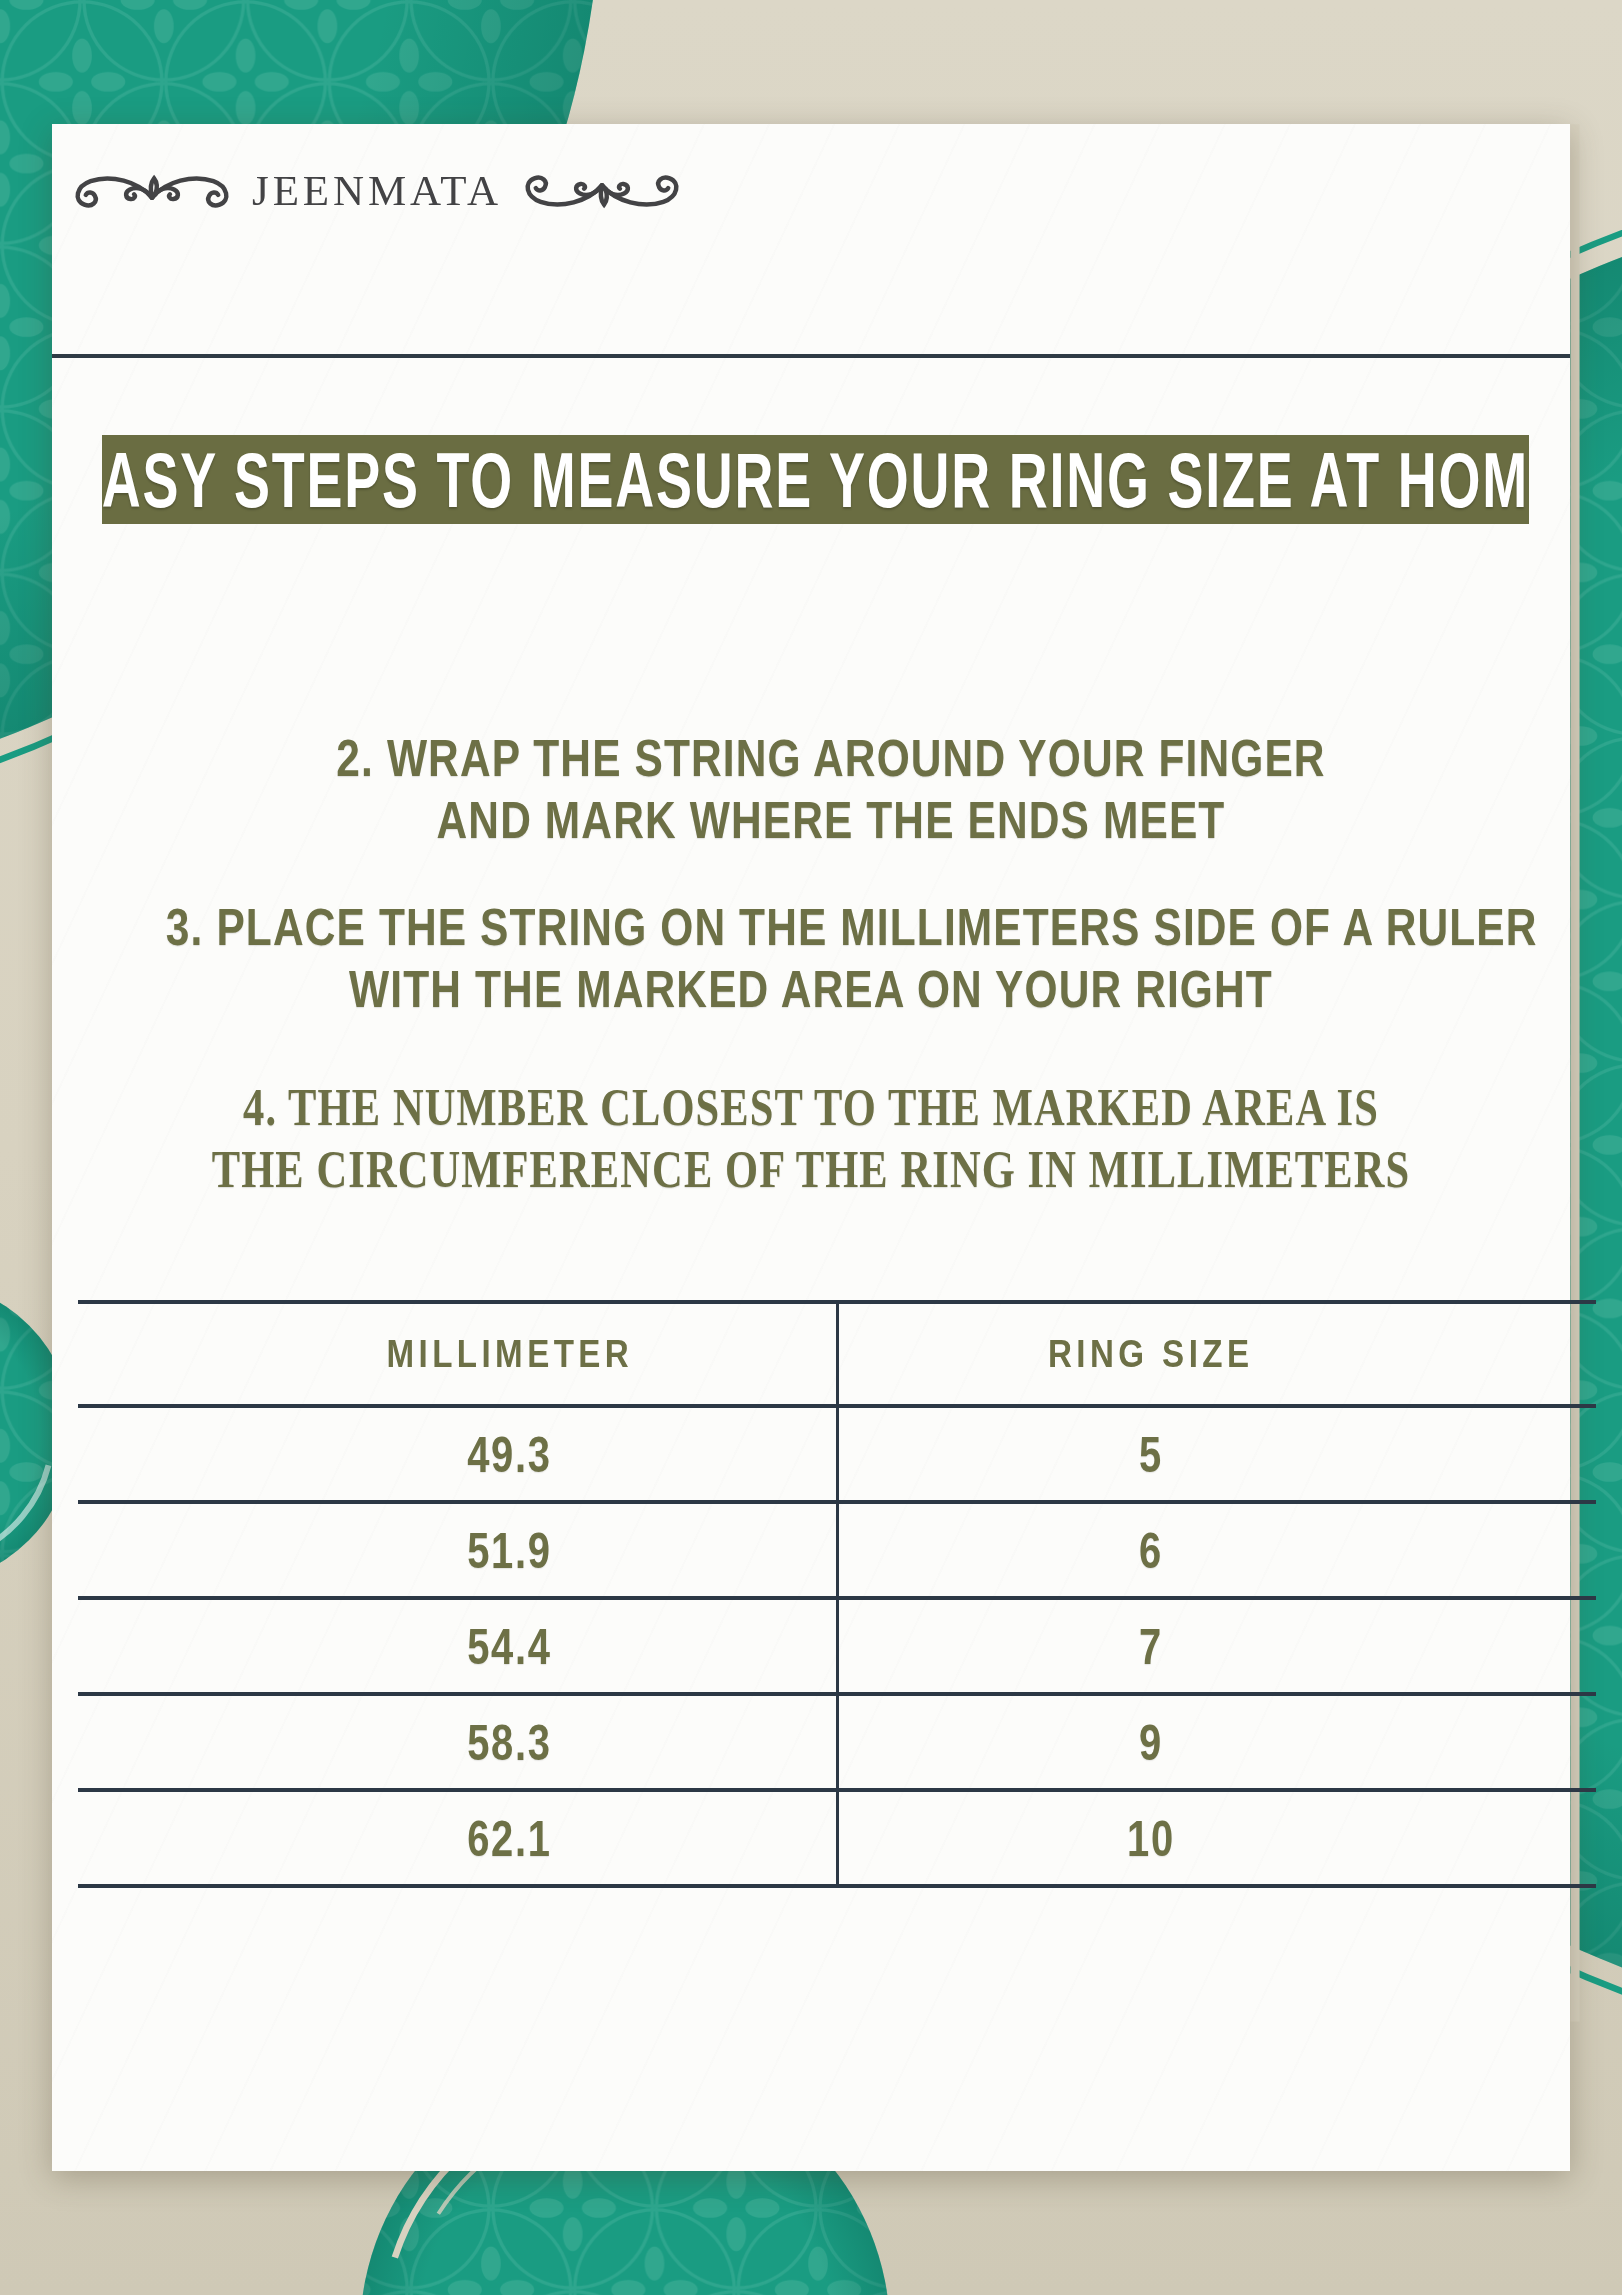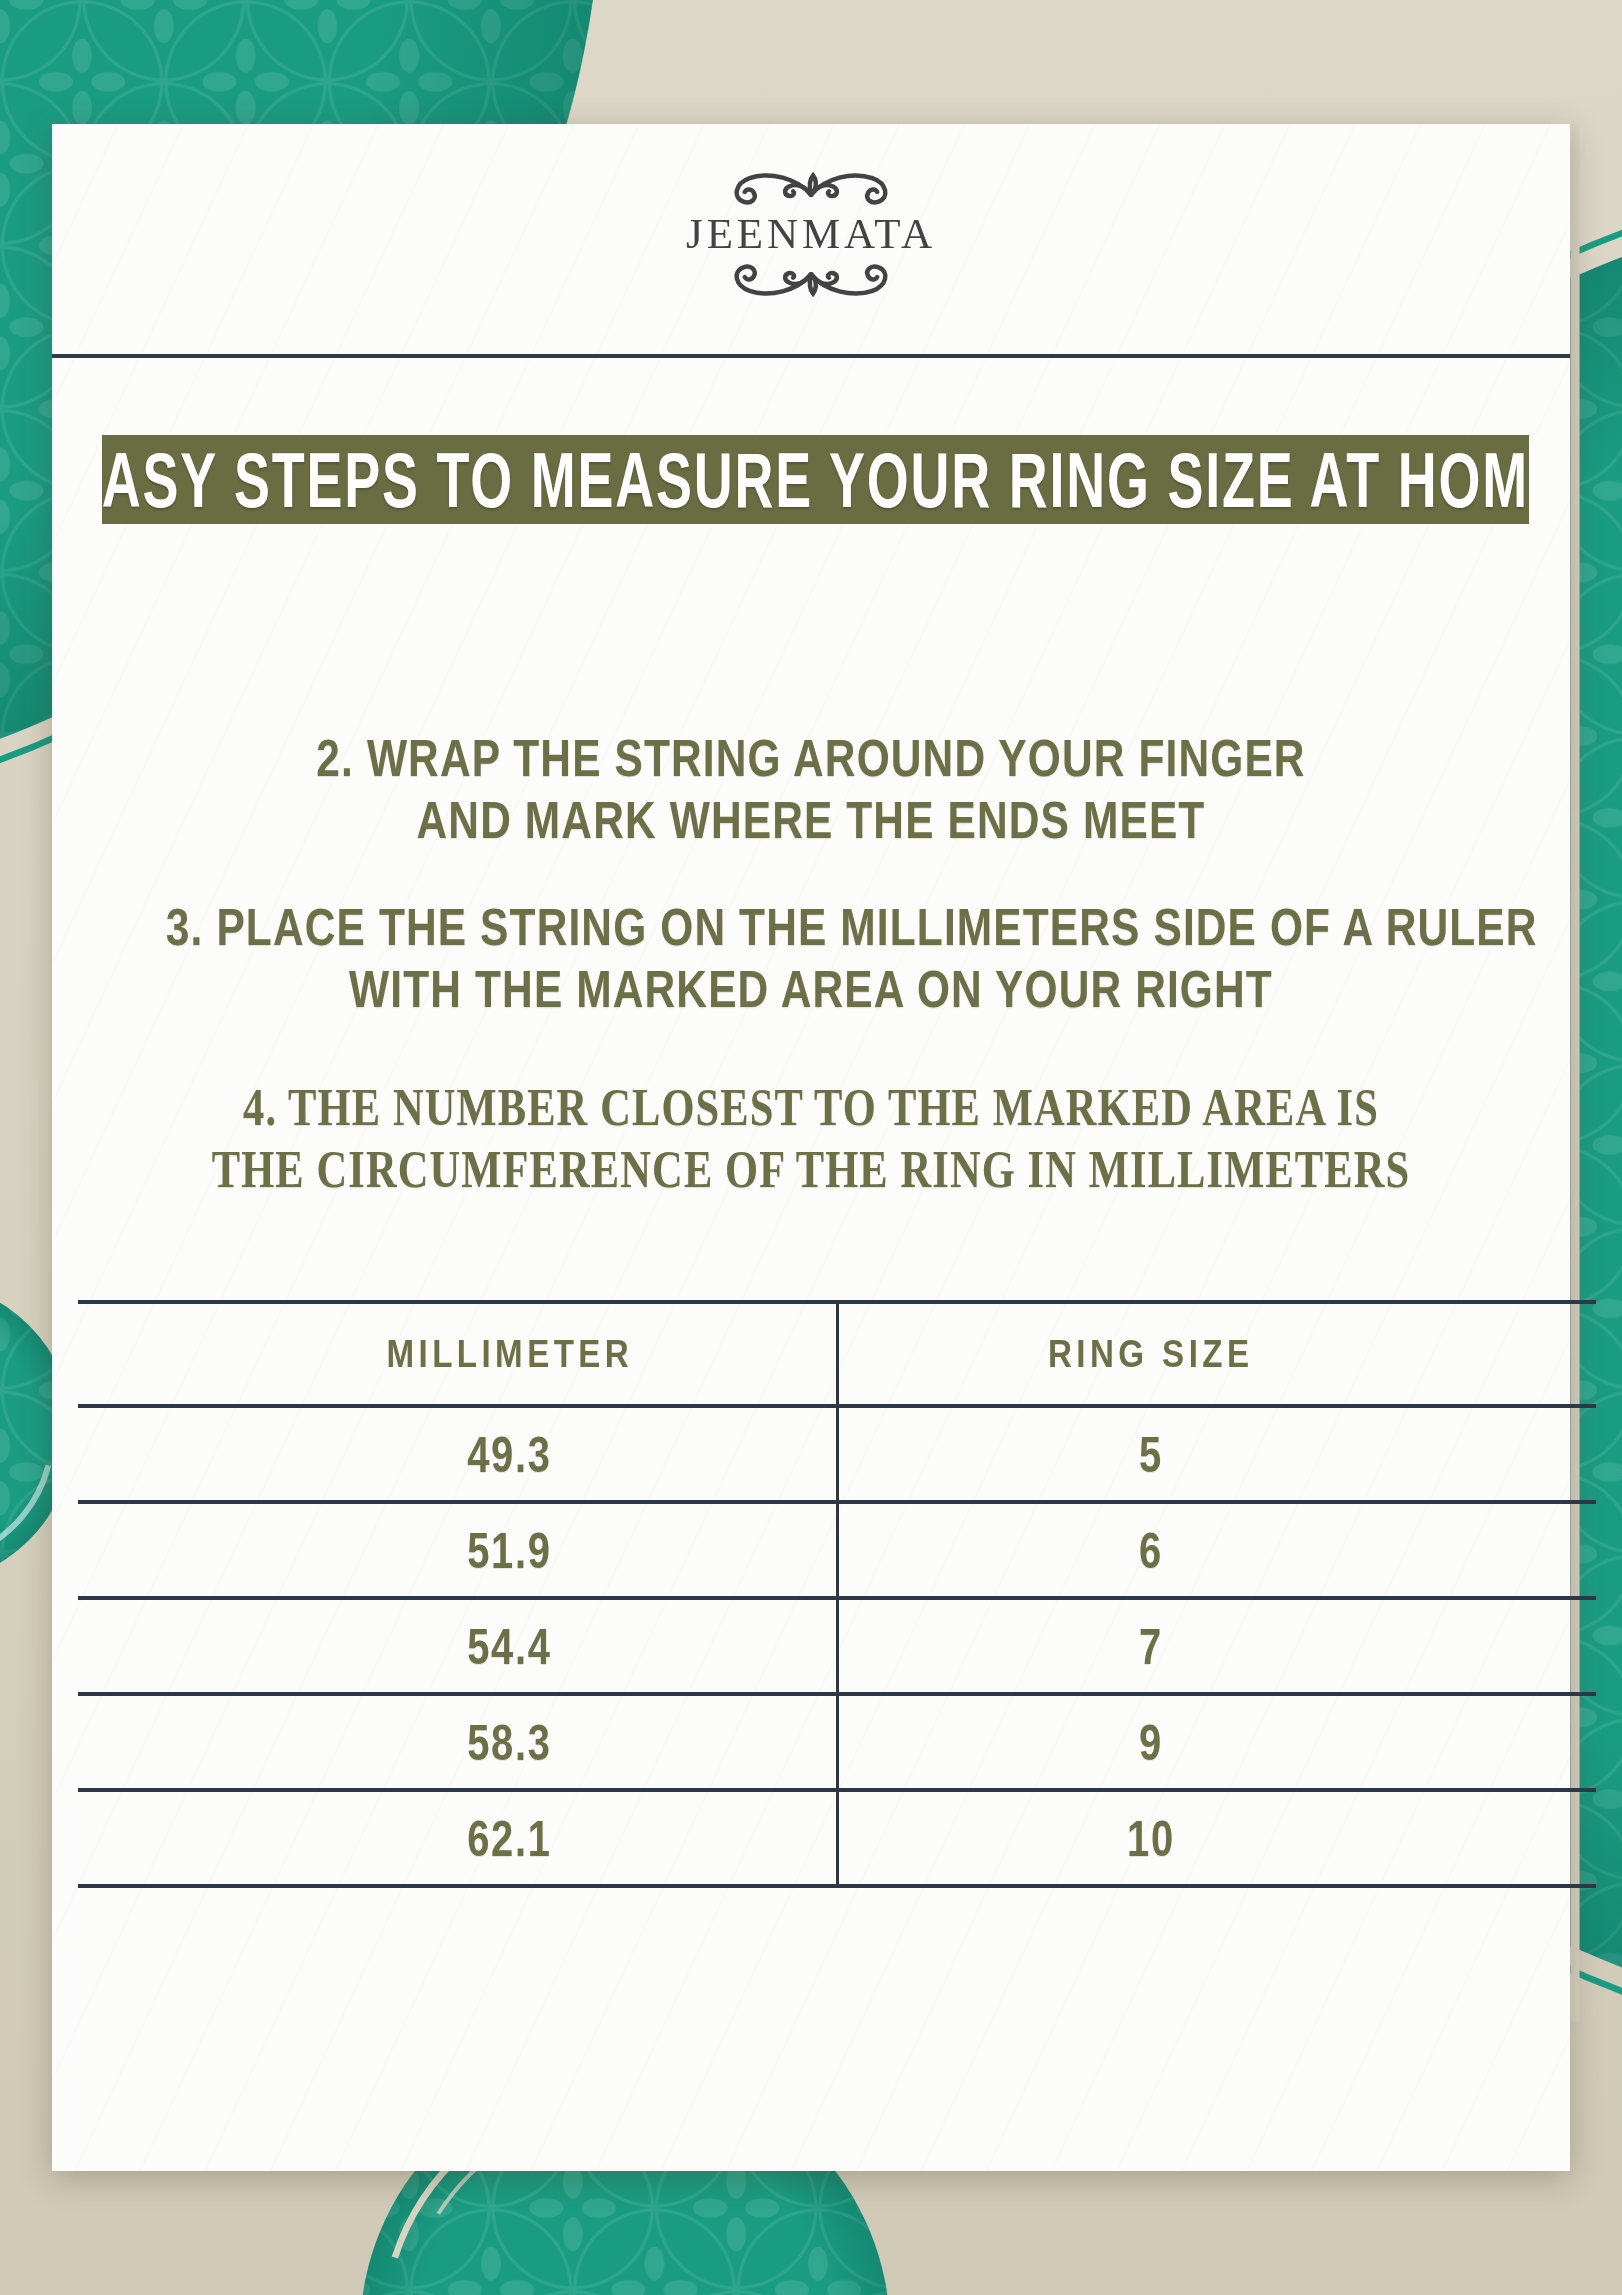--- a/index.html
+++ b/index.html
@@ -10,21 +10,21 @@
     background:linear-gradient(180deg,#dcd7c7 0%,#d8d2c0 50%,#cfc9b6 100%);
     font-family:"Liberation Sans",sans-serif;
   }
   .bg{position:absolute;left:0;top:0;}
   .card{
     position:absolute;left:52px;top:124px;width:1518px;height:2047px;
     background:#fcfcfa;
     background-image:repeating-linear-gradient(115deg,rgba(100,100,110,0.015) 0 2px,transparent 2px 59px);
     box-shadow:0 6.5px 30px rgba(70,60,35,.30);
   }
-  .logo{position:absolute;left:0;top:43px;width:100%;display:flex;flex-direction:column;align-items:center;}
+  .logo{position:absolute;left:0;top:43px;width:100%;display:flex;flex-direction:row;align-items:center;}
   .flourish{width:200px;height:43px;}
   .flourish.flip{transform:scaleY(-1);}
   .brand{
     font-family:"Liberation Serif",serif;
     font-size:43px;color:#434345;letter-spacing:3.9px;line-height:46px;margin:1.3px 0;
   }
   .rule{position:absolute;left:0;top:230px;width:100%;height:3.9px;background:#2f3b45;}
   .banner{
     position:absolute;left:50px;top:311px;width:1427px;height:89px;
     background:#6a6d42;display:flex;align-items:center;justify-content:center;overflow:hidden;
@@ -36,21 +36,21 @@
   }
   .step{
     position:absolute;left:0;width:100%;text-align:center;
     color:#6d7046;font-weight:700;font-size:50px;letter-spacing:1.3px;
   }
   .step .line{
     display:block;line-height:62px;white-space:nowrap;
     transform:scale(0.85,1.05);
     text-shadow:0 1.3px 1.3px rgba(0,0,0,.12);
   }
-  .s1{top:474px;} .s2{top:603px;} .s3{top:772px;} .s4{top:952px;font-family:Liberation Serif, serif;}
+  .s1{top:474px;} .s2{top:603px;padding-left:20px;} .s3{top:772px;} .s4{top:952px;font-family:Liberation Serif, serif;}
   .size-table{
     position:absolute;left:0;top:1176px;width:100%;
     border-collapse:collapse;table-layout:fixed;
   }
   .size-table{border-top:4.6px solid #2c3845;border-bottom:4.6px solid #2c3845;margin-left:26px;}
   .size-table tr{border-bottom:4.6px solid #2c3845;}
   .size-table tr:last-child{border-bottom:0;}
   .size-table td{width:50%;text-align:center;vertical-align:middle;padding:0;}
   .size-table td.c1{border-right:3.9px solid #2c3845;}
   .size-table tr.head{height:104px;}

